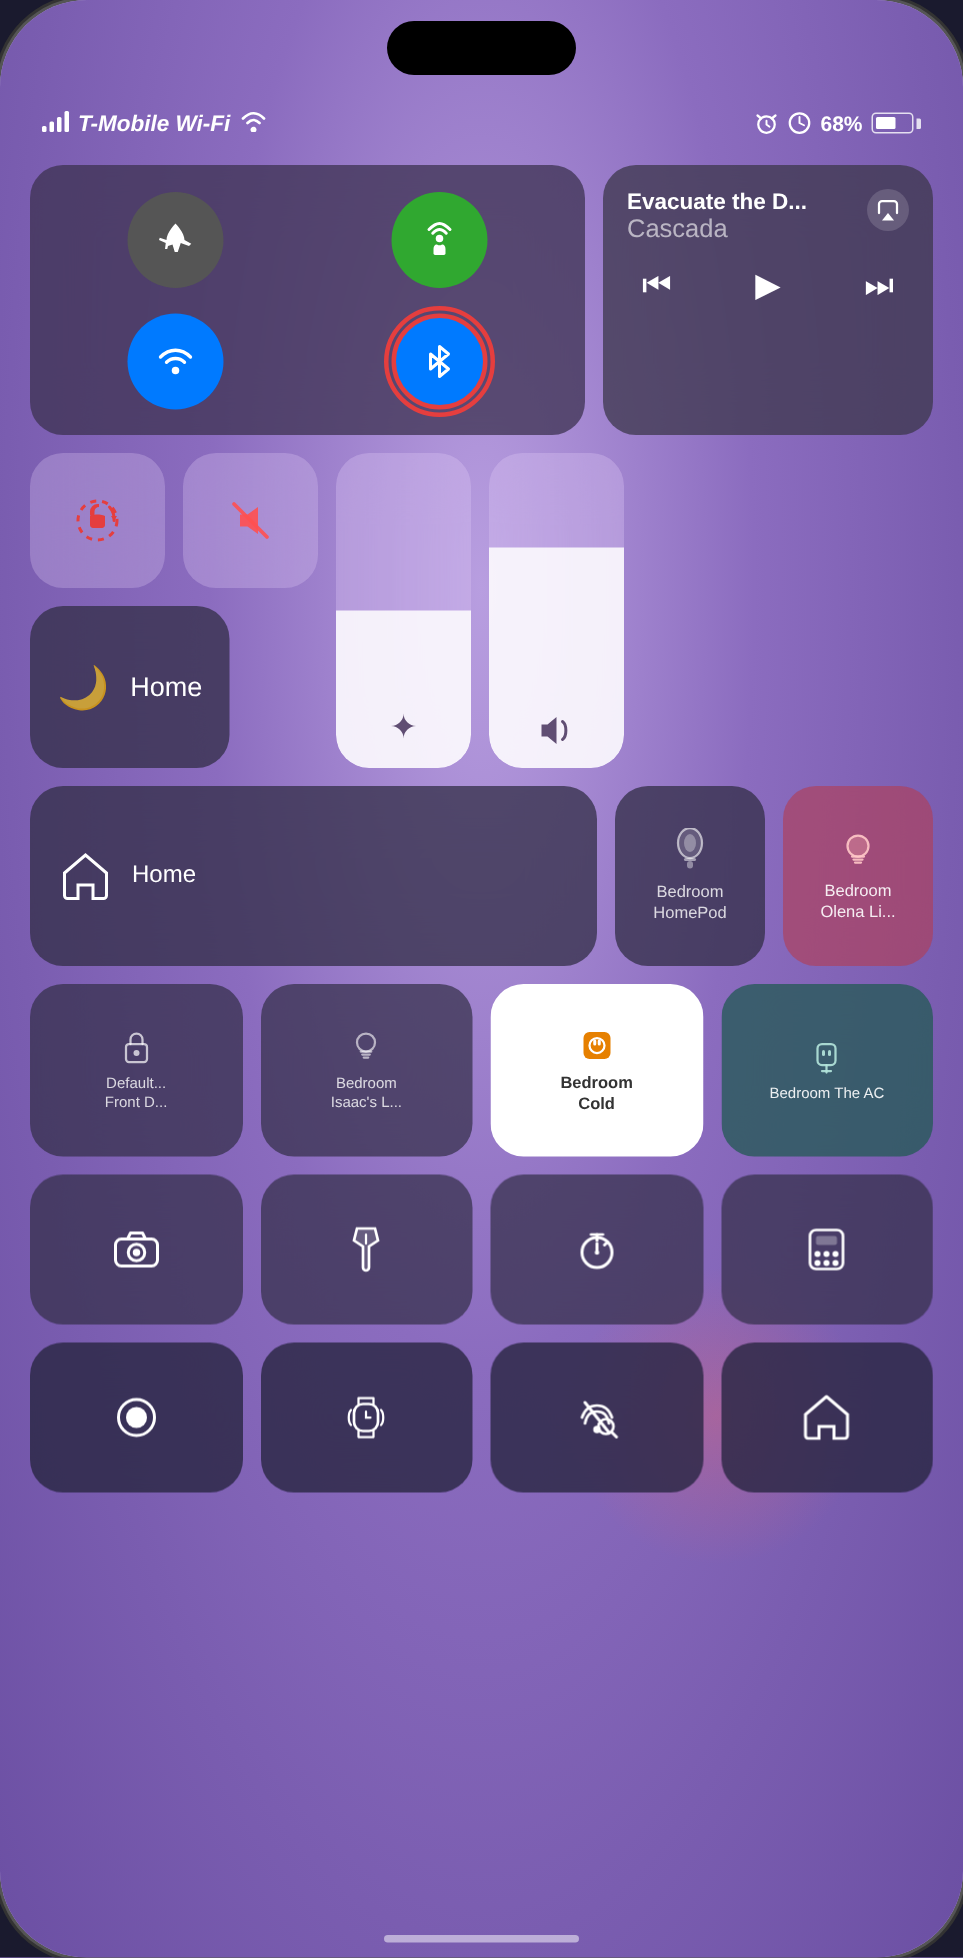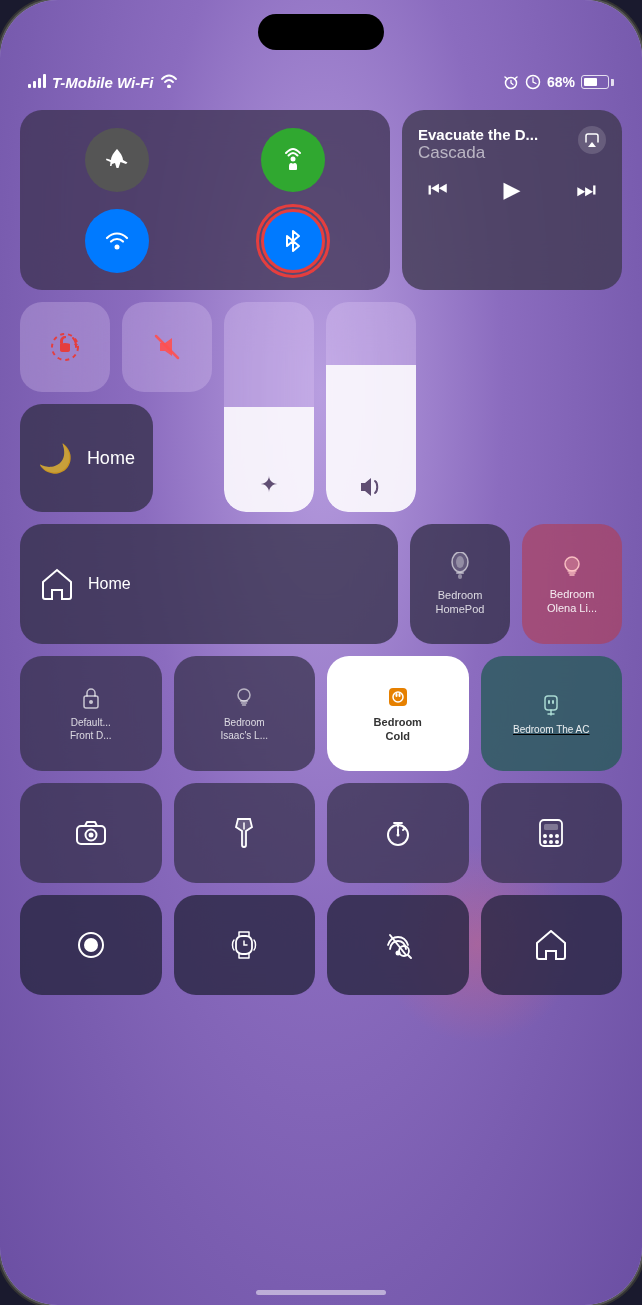--- a/index.html
+++ b/index.html
@@ -324,21 +324,20 @@
       gap: 5px;
       cursor: pointer;
       padding: 8px;
     }
     .home-tile-sm.active-yellow {
       background: #fff;
     }
     .home-tile-sm.active-yellow .home-small-label2 { color: #333; font-weight: 600; }
     .home-tile-sm.active-teal {
       background: rgba(40, 90, 90, 0.8);
-      text-decoration: underline;
     }
     .home-small-label2 {
       color: rgba(255,255,255,0.8);
       font-size: 11px;
       text-align: center;
       line-height: 1.3;
     }
     
     .row-5 {
       display: flex;

